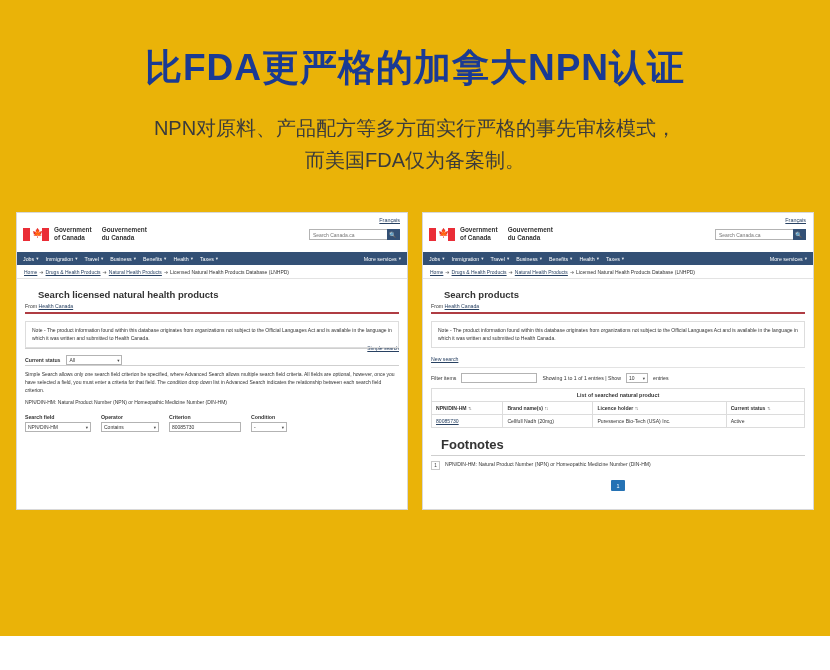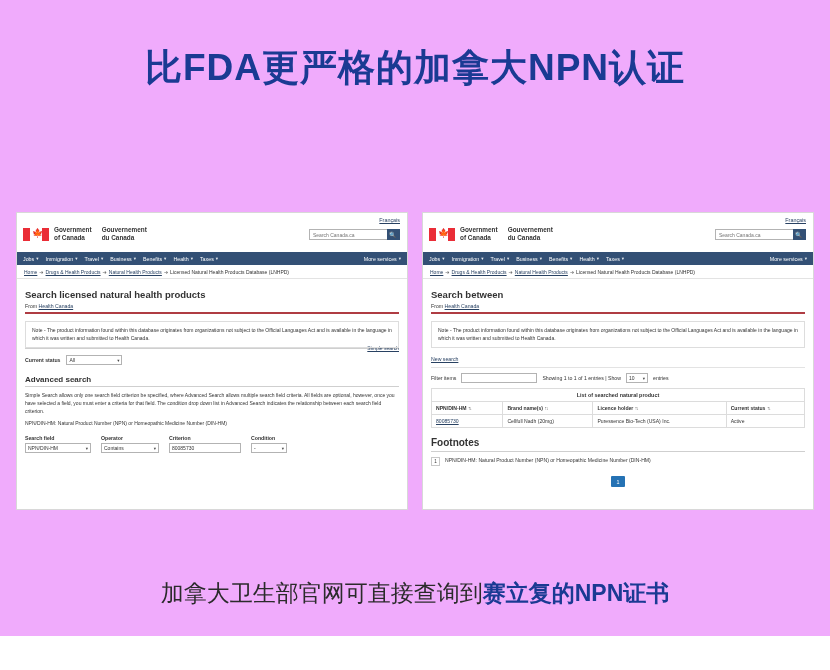--- a/index.html
+++ b/index.html
@@ -2,21 +2,21 @@
 <html><head>
 <meta charset="utf-8">
 <style>
   * { box-sizing: border-box; }
   html, body {
     margin: 0; padding: 0;
     width: 830px; height: 670px;
     background: #ffffff;
     font-family: "Liberation Sans", sans-serif;
   }
-  .page { position: relative; width: 830px; height: 636px; overflow: hidden; background:#f0abfc; }
+  .page { position: relative; width: 830px; height: 636px; overflow: hidden; background:#eab308; }
 
   
   .promo-title {
     text-align: center;
     font-size: 37px;
     font-weight: bold;
     color: #1a3a93;
     letter-spacing: 1px;
     margin: 46px 0 0 0;
     line-height: 1.2;
@@ -107,21 +107,21 @@
   .breadcrumb {
     padding: 4px 7px 3px 7px; font-size: 5px; color: #333;
     border-bottom: 1px solid #e3e3e3;
   }
   .breadcrumb a { color: #284162; text-decoration: underline; }
   .arrow { color:#666; padding: 0 2px; }
 
   .body-pad { padding: 6px 8px 0 8px; }
 
   h1.page-h1 {
-    font-size: 9.5px; font-weight: bold; color: #333; margin: 4px 0 2px 0;
+    font-size: 9.5px; font-weight: bold; color: #333; margin: 4px 0 2px 13px;
   }
   .from-line { font-size: 5.2px; margin: 3px 0 0 0; }
   .from-line a { color: #284162; text-decoration: underline; }
   .hr-blue { height: 2px; background: #af3c43; margin: 3px 0 0 0; }
   .hr-thin { height: 1px; background: #e3e3e3; margin: 5px 0; }
 
   .note-box {
     border: 1px solid #ddd; padding: 5px 6px; margin-top: 7px;
     font-size: 5px; line-height: 1.5; color: #333;
     position: relative;
@@ -176,21 +176,21 @@
     caption-side: top; font-size: 5.4px; font-weight: bold; text-align:center;
     padding: 3px 0; border: 1px solid #dcdcdc; border-bottom: none; background:#fff;
   }
   .tbl th, .tbl td {
     border: 1px solid #dcdcdc; padding: 3px 4px; text-align: left; font-weight: normal;
   }
   .tbl th { font-weight: bold; color:#333; }
   .sorter { color:#666; font-size:5px; letter-spacing:-1px; }
   .tbl td a { color:#284162; text-decoration: underline; }
 
-  .footnote-h { font-size: 10px; font-weight: bold; margin: 9px 0 3px 0; }
+  .footnote-h { font-size: 13px; font-weight: bold; margin: 9px 0 3px 10px; }
   .fn-row { display:flex; gap:5px; align-items:flex-start; font-size:5.1px; margin-top:3px;}
   .fn-num {
     border:1px solid #c8c8c8; min-width:9px; height:9px; display:flex;
     align-items:center; justify-content:center; font-size:4.6px; color:#333;
   }
   .pager {
     margin: 10px auto 0 auto; width: 14px; height: 11px; background:#2572b4;
     color:#fff; font-size:5.4px; display:flex; align-items:center; justify-content:center;
     border-radius:1px;
   }
@@ -206,20 +206,22 @@
   }
   .cert-desc .hl { color:#1a3a93; font-weight:bold; }
 </style>
 </head>
 <body>
 
 <div class="page">
 
   <div class="promo-title">比FDA更严格的加拿大NPN认证</div>
   <div class="promo-sub">
+    <div>NPN对原料、产品配方等多方面实行严格的事先审核模式，</div>
+    <div>而美国FDA仅为备案制。</div>
   </div>
 
   <div class="screens">
 
     <div class="screen">
 
       <div class="gc-top">
         <a class="francais">Français</a>
         <div class="gc-brandrow">
           <div class="flag">
@@ -298,21 +300,20 @@
         <a class="simple-search">Simple search</a>
 
         <div class="field-row">
           <div class="field-label">Current status</div>
           <div class="select-box">
             <span>All</span>
             <span class="caret">▾</span>
           </div>
         </div>
 
-        <h2 class="sec">Advanced search</h2>
         <div class="sec-rule"></div>
         <div class="paratext">Simple Search allows only one search field criterion be specified, where Advanced Search allows multiple search field criteria. All fields are optional, however, once you have selected a field, you must enter a criteria for that field. The condition drop down list in Advanced Search indicates the relationship between each search field criterion.</div>
         <div class="paratext">NPN/DIN-HM: Natural Product Number (NPN) or Homeopathic Medicine Number (DIN-HM)</div>
 
         <div class="adv-grid">
           <div class="adv-col">
             <div class="lbl">Search field</div>
             <div class="inp w-sf">
               <span style="flex:1">NPN/DIN-HM</span>
               <span class="caret">▾</span>
@@ -401,21 +402,21 @@
             <span>More services</span>
             <span class="caret">▾</span>
           </div>
       </div>
 
       <div class="breadcrumb">
         <a>Home</a><span class="arrow">➔</span><a>Drugs &amp; Health Products</a><span class="arrow">➔</span><a>Natural Health Products</a><span class="arrow">➔</span><span>Licensed Natural Health Products Database (LNHPD)</span>
       </div>
 
       <div class="body-pad">
-        <h1 class="page-h1">Search between</h1>
+        <h1 class="page-h1">Search products</h1>
         <div class="from-line">
           <span>From</span>
           <a>Health Canada</a>
         </div>
         <div class="hr-blue"></div>
 
         <div class="note-box">
           <span>Note - The product information found within this database originates from organizations not subject to the Official Languages Act and is available in the language in which it was written and submitted to Health Canada.</span>
         </div>
 
@@ -458,17 +459,14 @@
         <div class="fn-row">
           <div class="fn-num">1</div>
           <div>NPN/DIN-HM: Natural Product Number (NPN) or Homeopathic Medicine Number (DIN-HM)</div>
         </div>
 
         <div class="pager">1</div>
       </div>
     </div>
   </div>
 
-  <div class="cert-desc">
-    <span>加拿大卫生部官网可直接查询到</span><span class="hl">赛立复的NPN证书</span>
-  </div>
 
 </div>
 
 </body></html>

